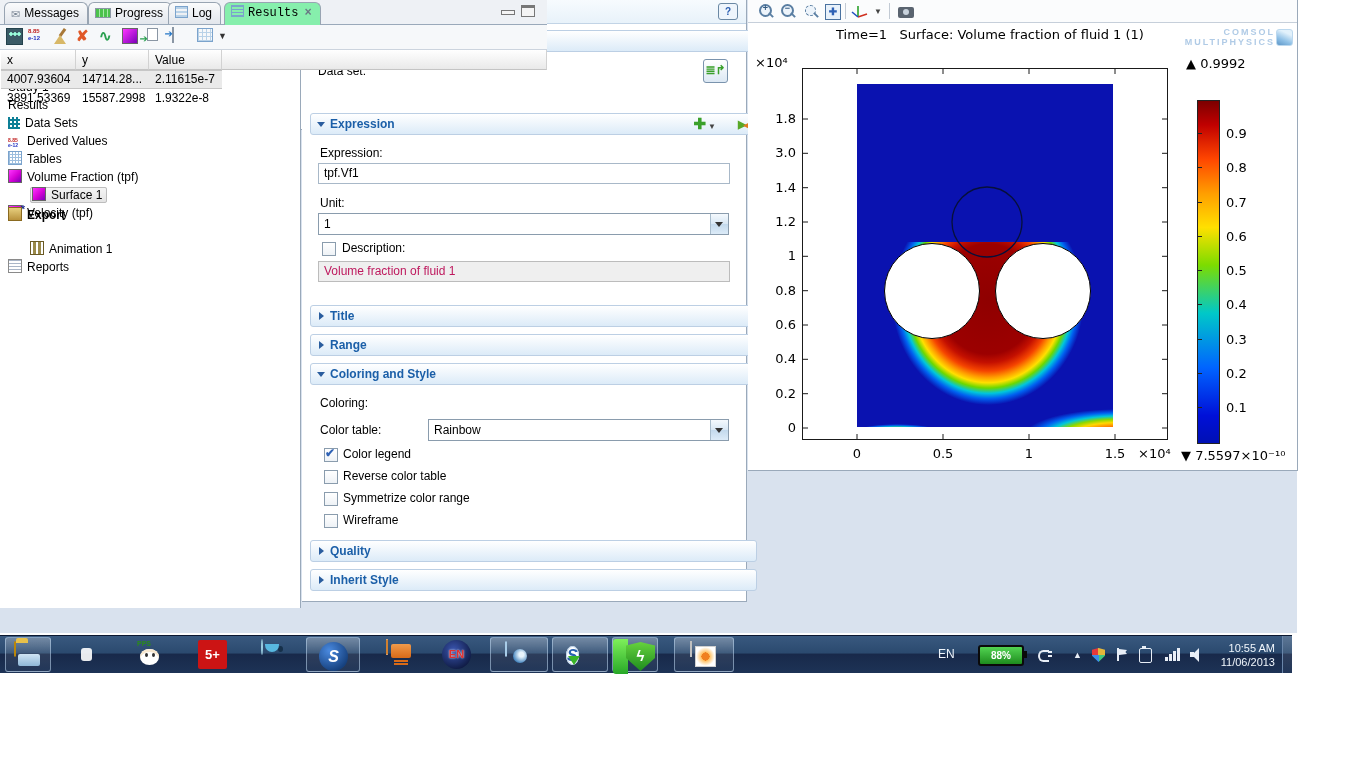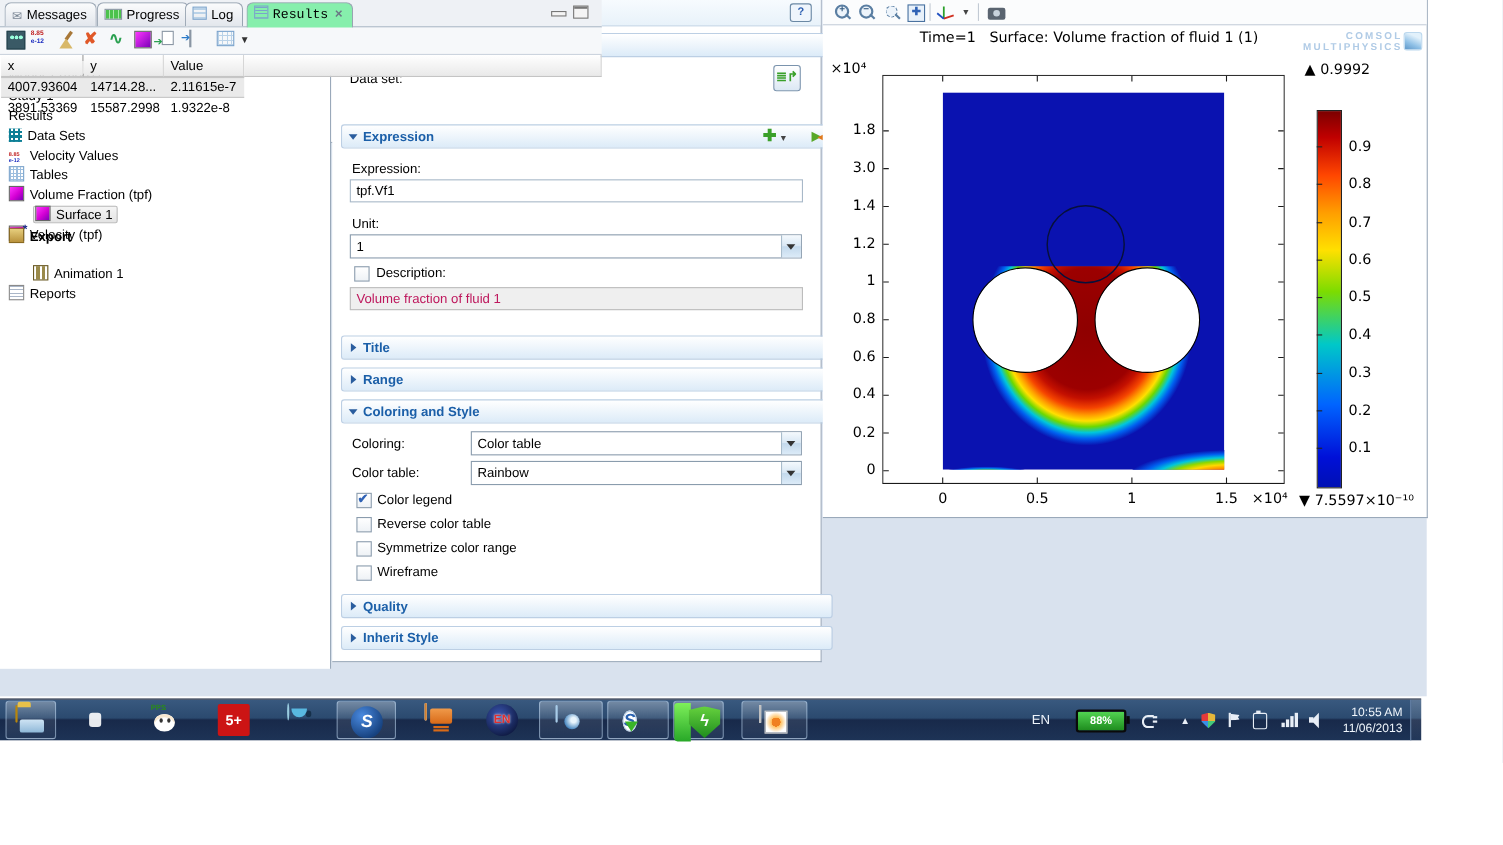--- a/index.html
+++ b/index.html
@@ -182,21 +182,21 @@
       <span class="mbt" style="left:24px;">◉<small>‣</small></span>
       <span class="mbt" style="left:48px;">≡<small>↑</small></span>
       <span class="mbt" style="left:74px;">≡<small>↓</small></span>
     </div>
     <div class="trow" style="left:1px;top:24px;"><span>2V7.mph</span><span class="suf">(root)</span></div>
     <div class="trow" style="left:8px;top:42px;"><span>Global Definitions</span></div>
     <div class="trow" style="left:8px;top:60px;"><span>Model 1</span><span class="suf">(mod1)</span></div>
     <div class="trow" style="left:8px;top:78px;"><span>Study 1</span></div>
     <div class="trow" style="left:8px;top:96px;"><span>Results</span></div>
     <div class="trow" style="left:8px;top:114px;"><span class="ic ic-grid-teal"></span><span>Data Sets</span></div>
-    <div class="trow" style="left:8px;top:132px;"><span class="ic ic-num"></span><span>Velocity Values</span></div>
+    <div class="trow" style="left:8px;top:132px;"><span class="ic ic-num"></span><span>Derived Values</span></div>
     <div class="trow" style="left:8px;top:150px;"><span class="ic ic-grid-blue"></span><span>Tables</span></div>
     <div class="trow" style="left:8px;top:168px;"><span class="ic ic-magenta"></span><span>Volume Fraction (tpf)</span></div>
     <div class="trow" style="left:30px;top:186px;"><span class="sel"><span class="ic ic-magenta"></span><span>Surface 1</span></span></div>
     <div class="trow" style="left:8px;top:204px;"><span class="ic ic-magenta ic-star"></span><span>Velocity (tpf)</span></div>
     <div class="trow" style="left:8px;top:206px;font-weight:bold;"><span class="ic ic-export"></span><span>Export</span></div>
     <div class="trow" style="left:30px;top:240px;"><span class="ic ic-film"></span><span>Animation 1</span></div>
     <div class="trow" style="left:8px;top:258px;"><span class="ic ic-report"></span><span>Reports</span></div>
   </div>
 
   <div id="set" class="panel">
@@ -221,21 +221,20 @@
     <div class="combo" style="left:16px;top:213px;width:404px;"><span>1</span></div>
     <span class="chk" style="left:20px;top:242px;"></span>
     <div class="chklbl" style="left:40px;top:241px;">Description:</div>
     <div class="tinput dis" style="left:16px;top:261px;width:400px;"><span>Volume fraction of fluid 1</span></div>
 
     <div class="sec" style="top:305px;"><span class="arr closed"></span><span>Title</span></div>
     <div class="sec" style="top:334px;"><span class="arr closed"></span><span>Range</span></div>
 
     <div class="sec" style="top:363px;"><span class="arr open"></span><span>Coloring and Style</span></div>
     <div class="flabel" style="left:18px;top:396px;">Coloring:</div>
-    <div class="combo" style="left:126px;top:392px;width:294px;"><span>Color table</span></div>
     <div class="flabel" style="left:18px;top:423px;">Color table:</div>
     <div class="combo" style="left:126px;top:419px;width:294px;"><span>Rainbow</span></div>
     <span class="chk on" style="left:22px;top:448px;"></span>
     <div class="chklbl" style="left:41px;top:447px;">Color legend</div>
     <span class="chk" style="left:22px;top:470px;"></span>
     <div class="chklbl" style="left:41px;top:469px;">Reverse color table</div>
     <span class="chk" style="left:22px;top:492px;"></span>
     <div class="chklbl" style="left:41px;top:491px;">Symmetrize color range</div>
     <span class="chk" style="left:22px;top:514px;"></span>
     <div class="chklbl" style="left:41px;top:513px;">Wireframe</div>

